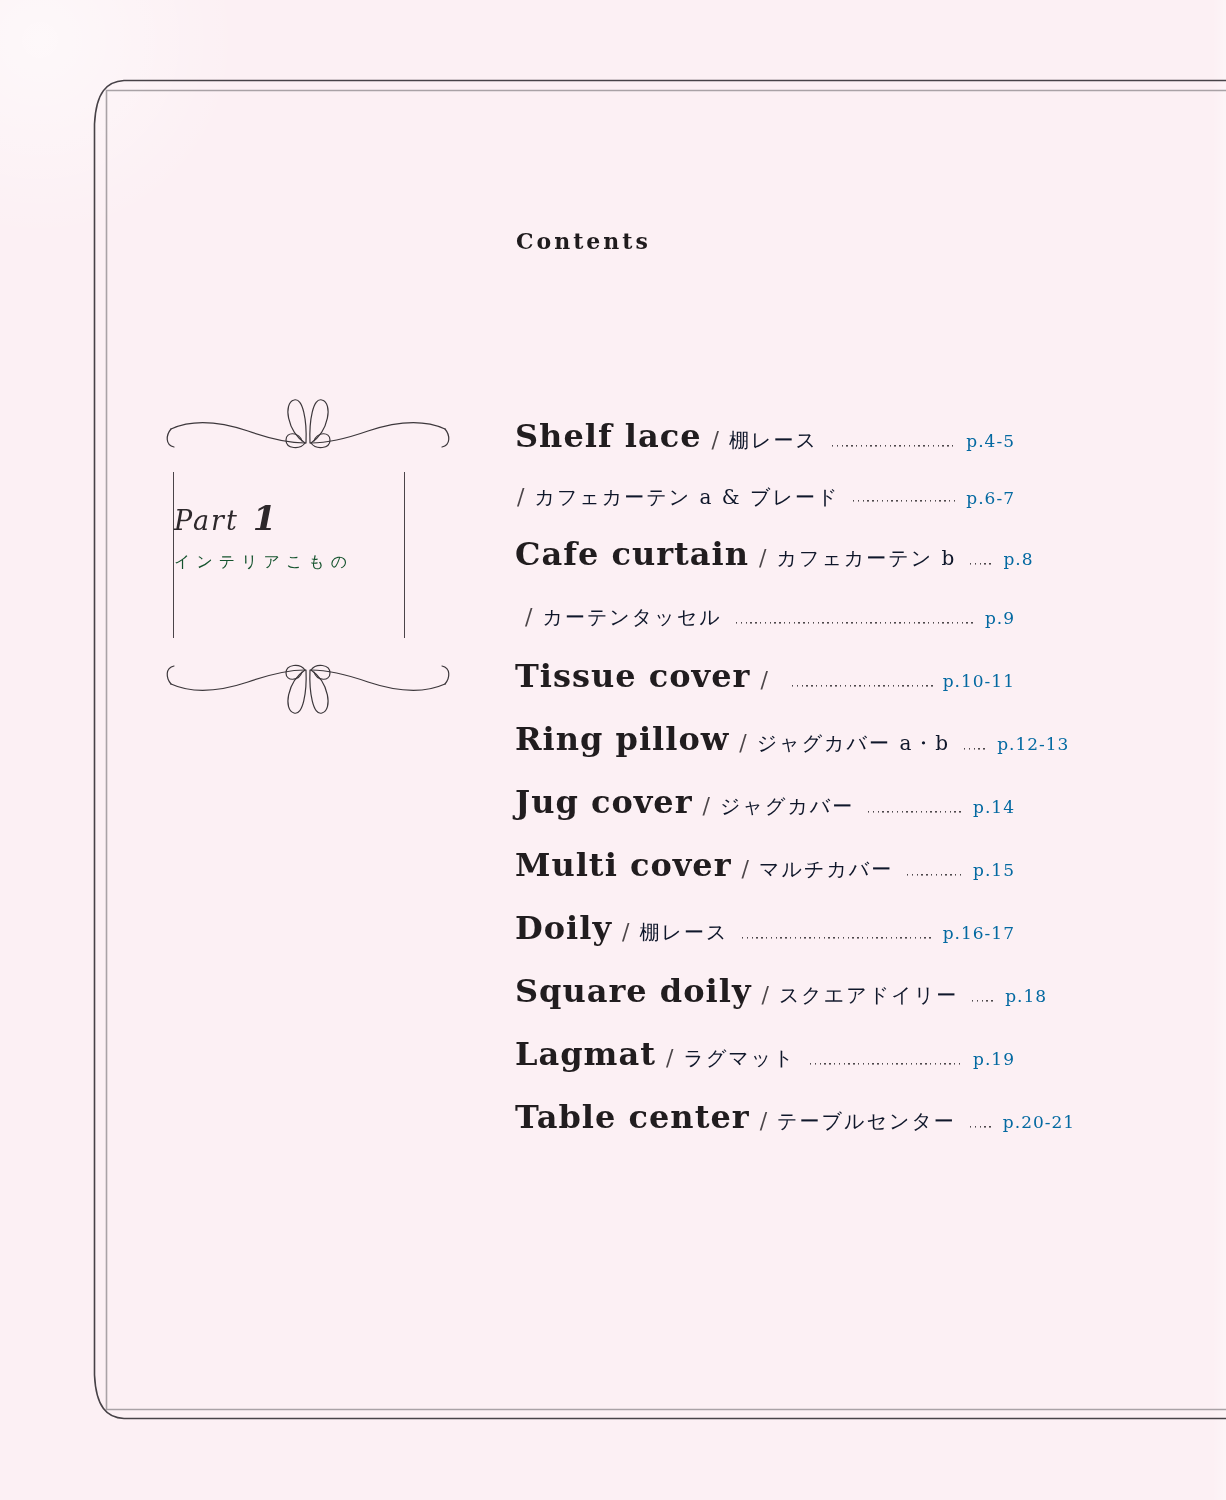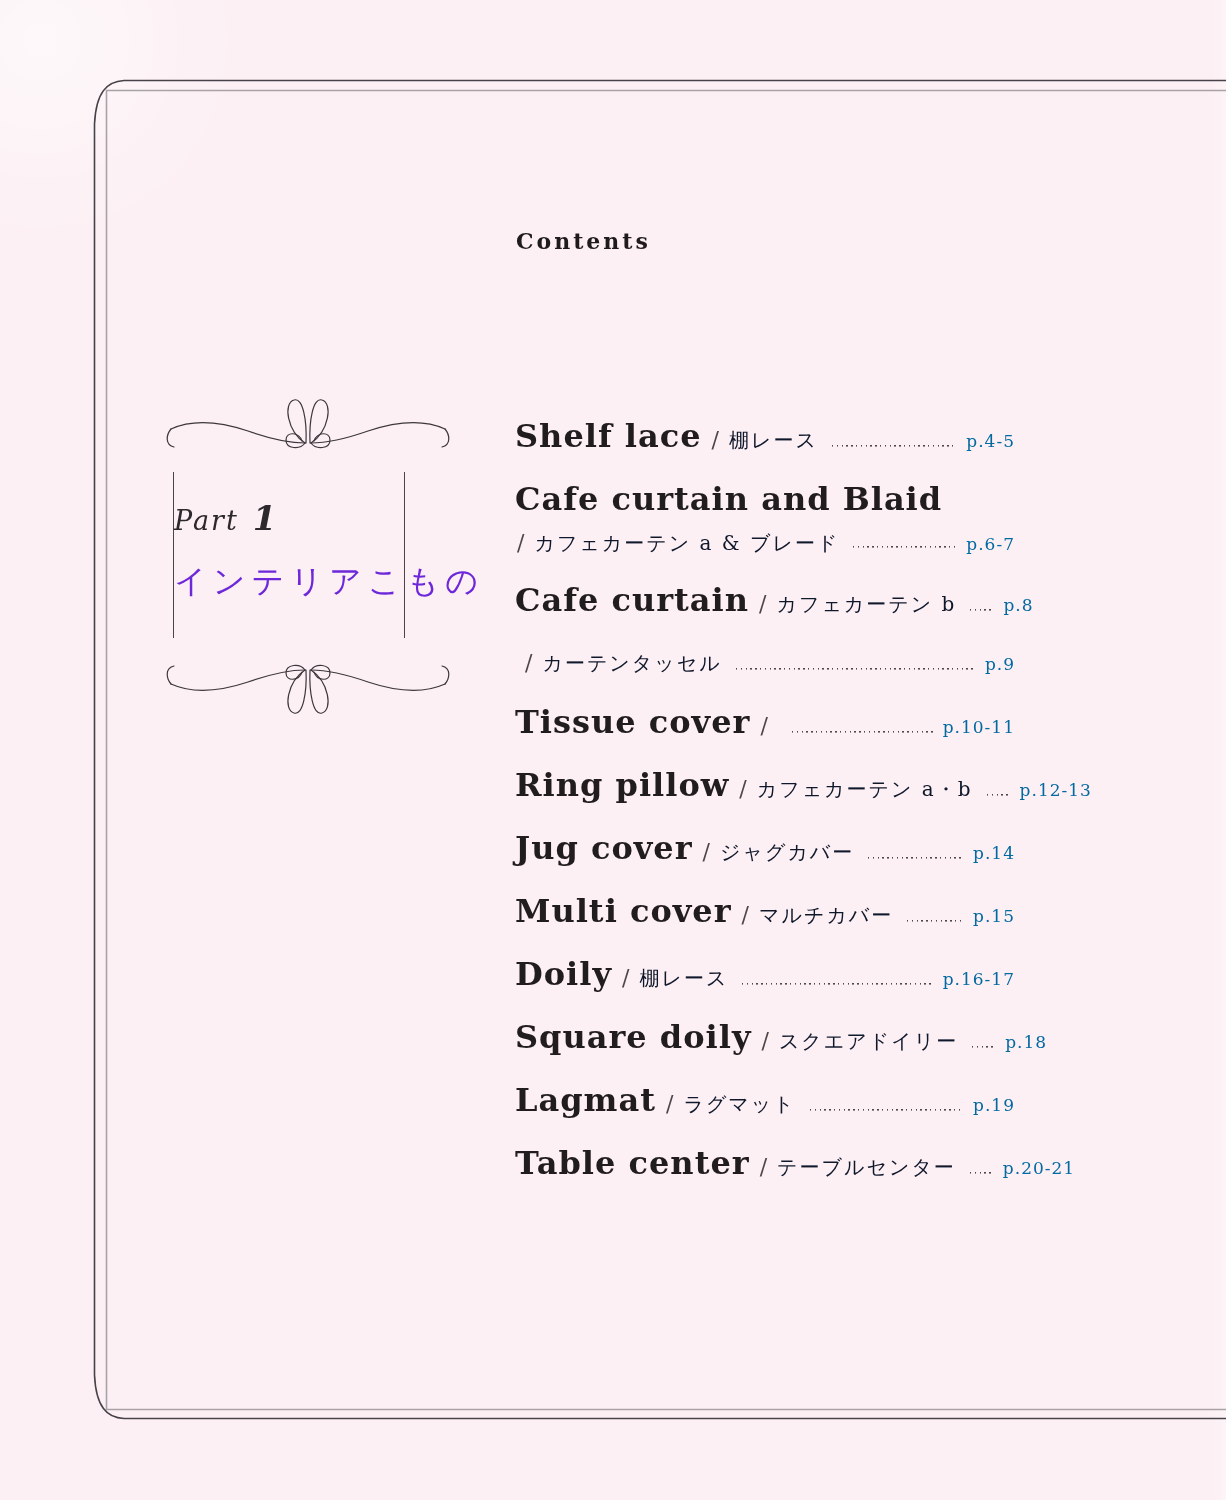--- a/index.html
+++ b/index.html
@@ -39,22 +39,22 @@
     box-sizing: border-box;
     text-align: left;
   }
   .part-line {
     margin-top: 26px;
     font-style: italic; color: #2d282b;
     font-size: 27px; letter-spacing: 2px;
   }
   .part-number { font-size: 34px; font-weight: bold; padding-left: 14px; }
   .part-subtitle {
-    margin-top: 22px;
-    font-size: 32px; letter-spacing: 6px; color: #6d28d9;
+    margin-top: 14px;
+    font-size: 16px; letter-spacing: 6px; color: #14532d;
     white-space: nowrap;
   }
 
   
   .toc { position: absolute; left: 515px; top: 418px; width: 500px; }
   .toc-row { display: flex; align-items: baseline; line-height: 36px; margin-bottom: 22px; white-space: nowrap; }
   .toc-row.two-line { display: block; }
   .toc-sub { display: flex; align-items: baseline; line-height: 32px; margin-top: 4px; white-space: nowrap; }
   .toc-name { font-size: 32px; font-weight: bold; letter-spacing: 1px; color: #211d1f; }
   .toc-sep { font-size: 22px; font-weight: normal; color: #4c4649; margin: 0 10px; }
@@ -115,21 +115,20 @@
 
   <div class="toc" id="toc-list">
       <div class="toc-row">
         <span class="toc-name">Shelf lace</span>
         <span class="toc-sep">/</span>
         <span class="toc-jp">棚レース</span>
         <span class="leader"></span>
         <span class="toc-page">p.4-5</span>
       </div>
       <div class="toc-row two-line">
-        <div class="toc-name-line"><span class="toc-name">Cafe curtain and Blaid</span></div>
         <div class="toc-sub">
           <span class="toc-sep">/</span>
           <span class="toc-jp">カフェカーテン a &amp; ブレード</span>
           <span class="leader"></span>
           <span class="toc-page">p.6-7</span>
         </div>
       </div>
       <div class="toc-row">
         <span class="toc-name">Cafe curtain</span>
         <span class="toc-sep">/</span>
@@ -145,21 +144,21 @@
       </div>
       <div class="toc-row">
         <span class="toc-name">Tissue cover</span>
         <span class="toc-sep">/</span>
         <span class="leader"></span>
         <span class="toc-page">p.10-11</span>
       </div>
       <div class="toc-row">
         <span class="toc-name">Ring pillow</span>
         <span class="toc-sep">/</span>
-        <span class="toc-jp">カフェカーテン a・b</span>
+        <span class="toc-jp">ジャグカバー a・b</span>
         <span class="leader"></span>
         <span class="toc-page">p.12-13</span>
       </div>
       <div class="toc-row">
         <span class="toc-name">Jug cover</span>
         <span class="toc-sep">/</span>
         <span class="toc-jp">ジャグカバー</span>
         <span class="leader"></span>
         <span class="toc-page">p.14</span>
       </div>

